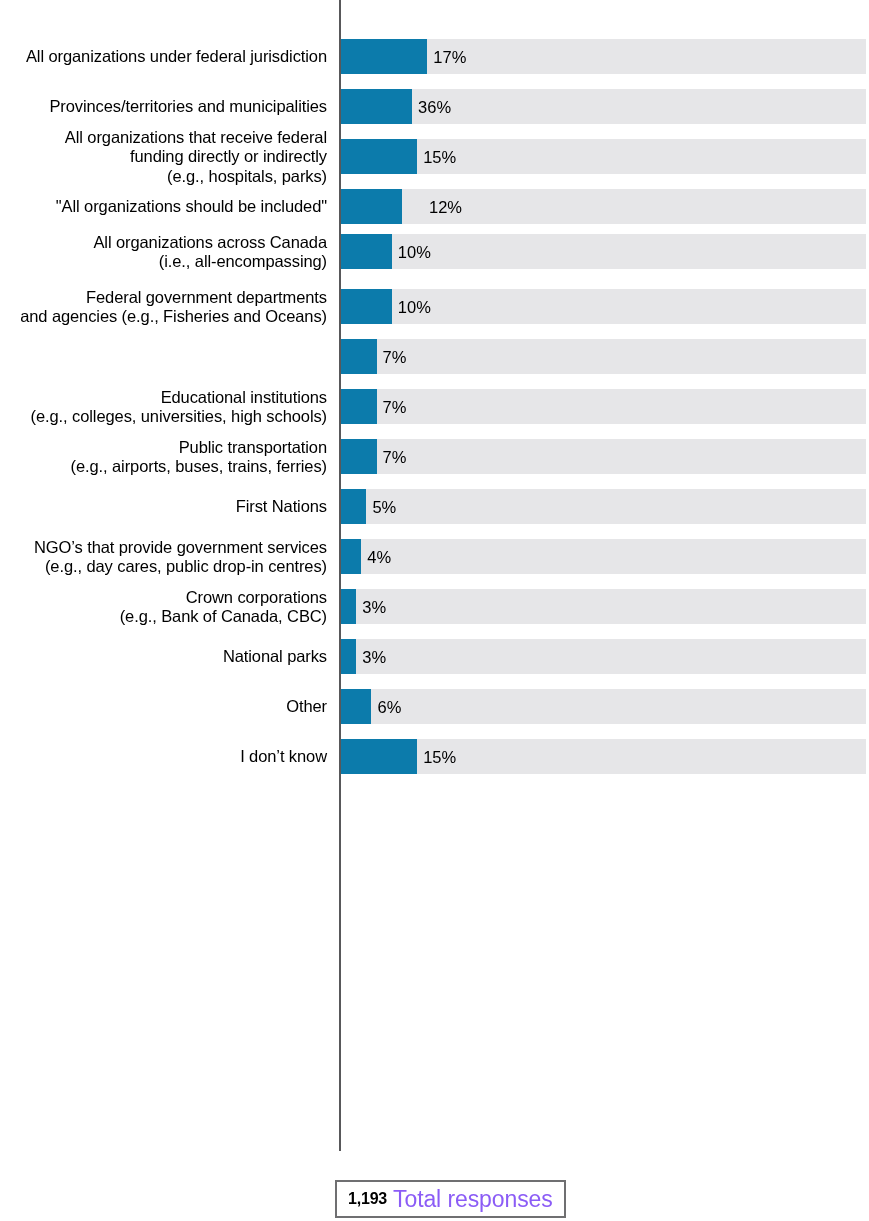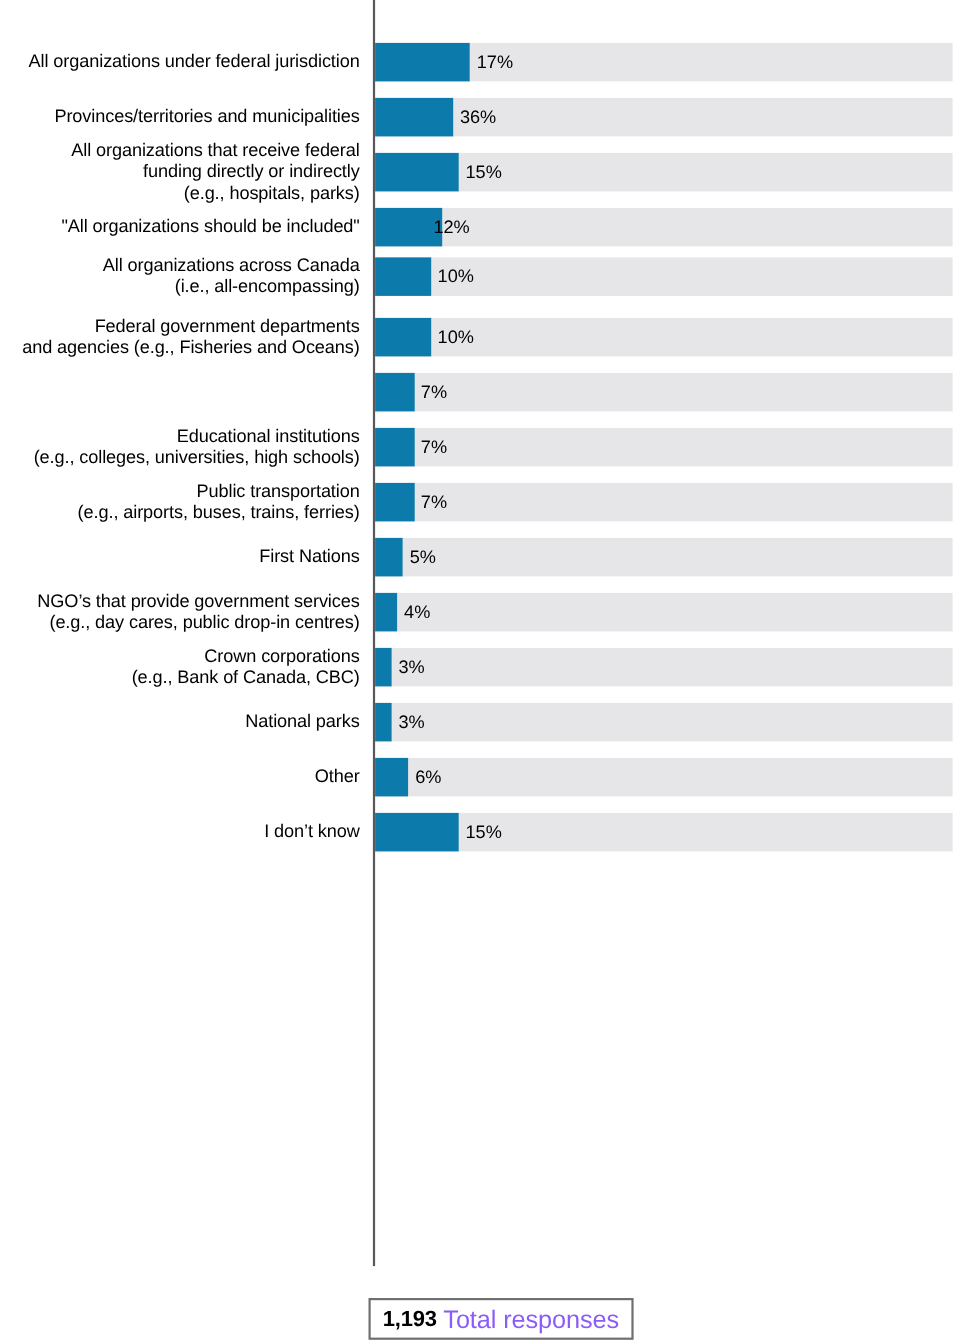--- a/index.html
+++ b/index.html
@@ -89,21 +89,21 @@
     top: 1180px;
     height: 38px;
     box-sizing: border-box;
     border: 2px solid #6f6f71;
     background: #ffffff;
     display: flex;
     align-items: center;
     padding: 0 11px;
   }
   .total-number {
-    font-size: 20px;
+    font-size: 16px;
     font-weight: bold;
     color: #000000;
     letter-spacing: -0.2px;
   }
   .total-caption {
     font-size: 23px;
     color: #8b5cf6;
     margin-left: 6px;
     letter-spacing: -0.1px;
   }
@@ -135,21 +135,21 @@
         <div class="track">
           <div class="bar-fill" style="width: 76.2px;"></div>
         </div>
         <div class="bar-value" style="left: 423.2px;">15%</div>
       </div>
       <div class="bar-row" style="top: 189px;">
         <div class="row-label">"All organizations should be included"</div>
         <div class="track">
           <div class="bar-fill" style="width: 60.96px;"></div>
         </div>
-        <div class="bar-value" style="left: 394px; text-align: center;">12%</div>
+        <div class="bar-value" style="left: 429px; text-align: center;">12%</div>
       </div>
       <div class="bar-row" style="top: 234px;">
         <div class="row-label">All organizations across Canada
 (i.e., all-encompassing)</div>
         <div class="track">
           <div class="bar-fill" style="width: 50.8px;"></div>
         </div>
         <div class="bar-value" style="left: 397.8px;">10%</div>
       </div>
       <div class="bar-row" style="top: 289px;">

